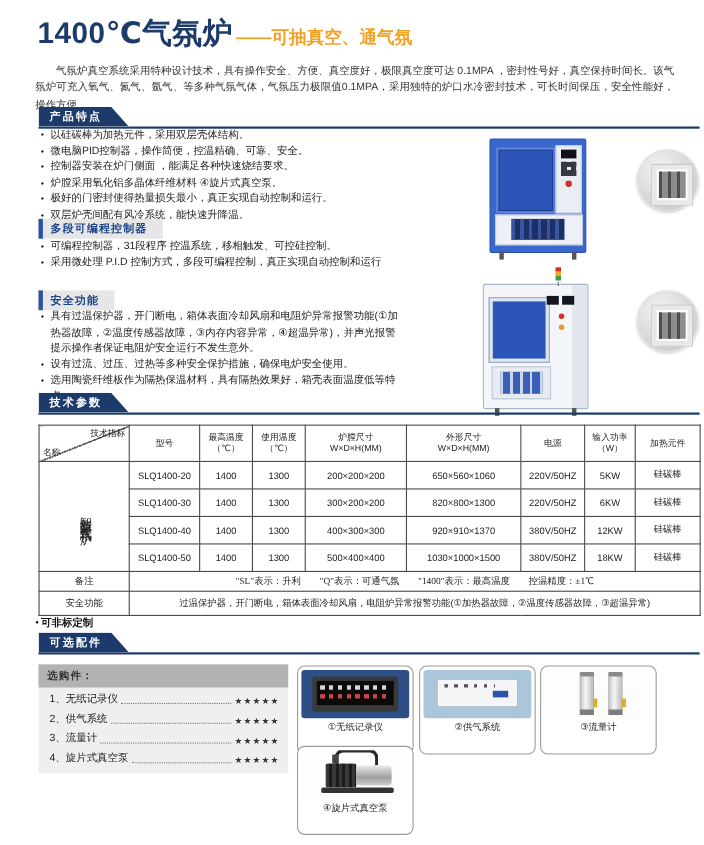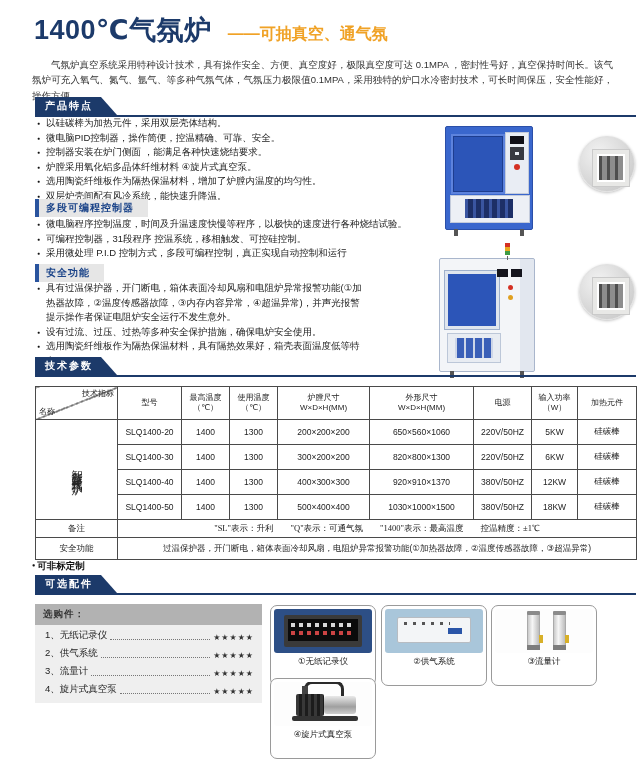--- a/index.html
+++ b/index.html
@@ -4,21 +4,21 @@
 <style>
   html,body{margin:0;padding:0;}
   body{
     width:640px;height:768px;background:#ffffff;position:relative;overflow:hidden;
     font-family:"Liberation Sans","DejaVu Sans",sans-serif;color:#222;
   }
 
   
   .title-row{position:absolute;left:34px;top:12px;white-space:nowrap;}
   .title-main{font-size:27px;font-weight:bold;color:#1c3a6a;letter-spacing:0.5px;}
-  .title-sub{font-size:16px;font-weight:bold;color:#f0a226;margin-left:16px;}
+  .title-sub{font-size:16px;font-weight:bold;color:#f0a226;margin-left:3px;}
 
   .intro{position:absolute;left:32px;top:47px;width:581px;font-size:9.5px;line-height:15.5px;
          text-indent:2em;color:#333;text-align:justify;}
 
   
   .banner{position:absolute;left:35px;width:601px;border-bottom:2px solid #1c3a6a;height:15px;}
   .flag{position:absolute;left:0;bottom:0;background:#1c3a6a;color:#fff;font-size:10px;
         font-weight:bold;padding:2px 24px 2px 10px;letter-spacing:2px;
         clip-path:polygon(0 0,calc(100% - 16px) 0,100% 100%,0 100%);}
 
@@ -164,27 +164,26 @@
 
 <div class="banner" style="top:100px">
   <span class="flag">产品特点</span>
 </div>
 
 <ul class="bullets" style="top:116px">
   <li>以硅碳棒为加热元件，采用双层壳体结构。</li>
   <li>微电脑PID控制器，操作简便，控温精确、可靠、安全。</li>
   <li>控制器安装在炉门侧面 ，能满足各种快速烧结要求。</li>
   <li>炉膛采用氧化铝多晶体纤维材料 ④旋片式真空泵。</li>
-  <li>选用陶瓷纤维板作为隔热保温材料，增加了炉膛内温度的均匀性。</li>
+  <li>极好的门密封使得热量损失最小，真正实现自动控制和运行。</li>
   <li>双层炉壳间配有风冷系统，能快速升降温。</li>
 </ul>
 
 <div class="subheader" style="top:199px">多段可编程控制器</div>
 <ul class="bullets" style="top:217px">
-  <li>微电脑程序控制温度，时间及升温速度快慢等程序，以极快的速度进行各种烧结试验。</li>
   <li>可编程控制器，31段程序 控温系统，移相触发、可控硅控制。</li>
   <li>采用微处理 P.I.D 控制方式，多段可编程控制，真正实现自动控制和运行</li>
 </ul>
 
 <div class="subheader" style="top:264px">安全功能</div>
 <ul class="bullets narrow" style="top:281px">
   <li>具有过温保护器，开门断电，箱体表面冷却风扇和电阻炉异常报警功能(①加热器故障，②温度传感器故障，③内存内容异常，④超温异常)，并声光报警提示操作者保证电阻炉安全运行不发生意外。</li>
   <li>设有过流、过压、过热等多种安全保护措施，确保电炉安全使用。</li>
   <li>选用陶瓷纤维板作为隔热保温材料，具有隔热效果好，箱壳表面温度低等特点。</li>
 </ul>

